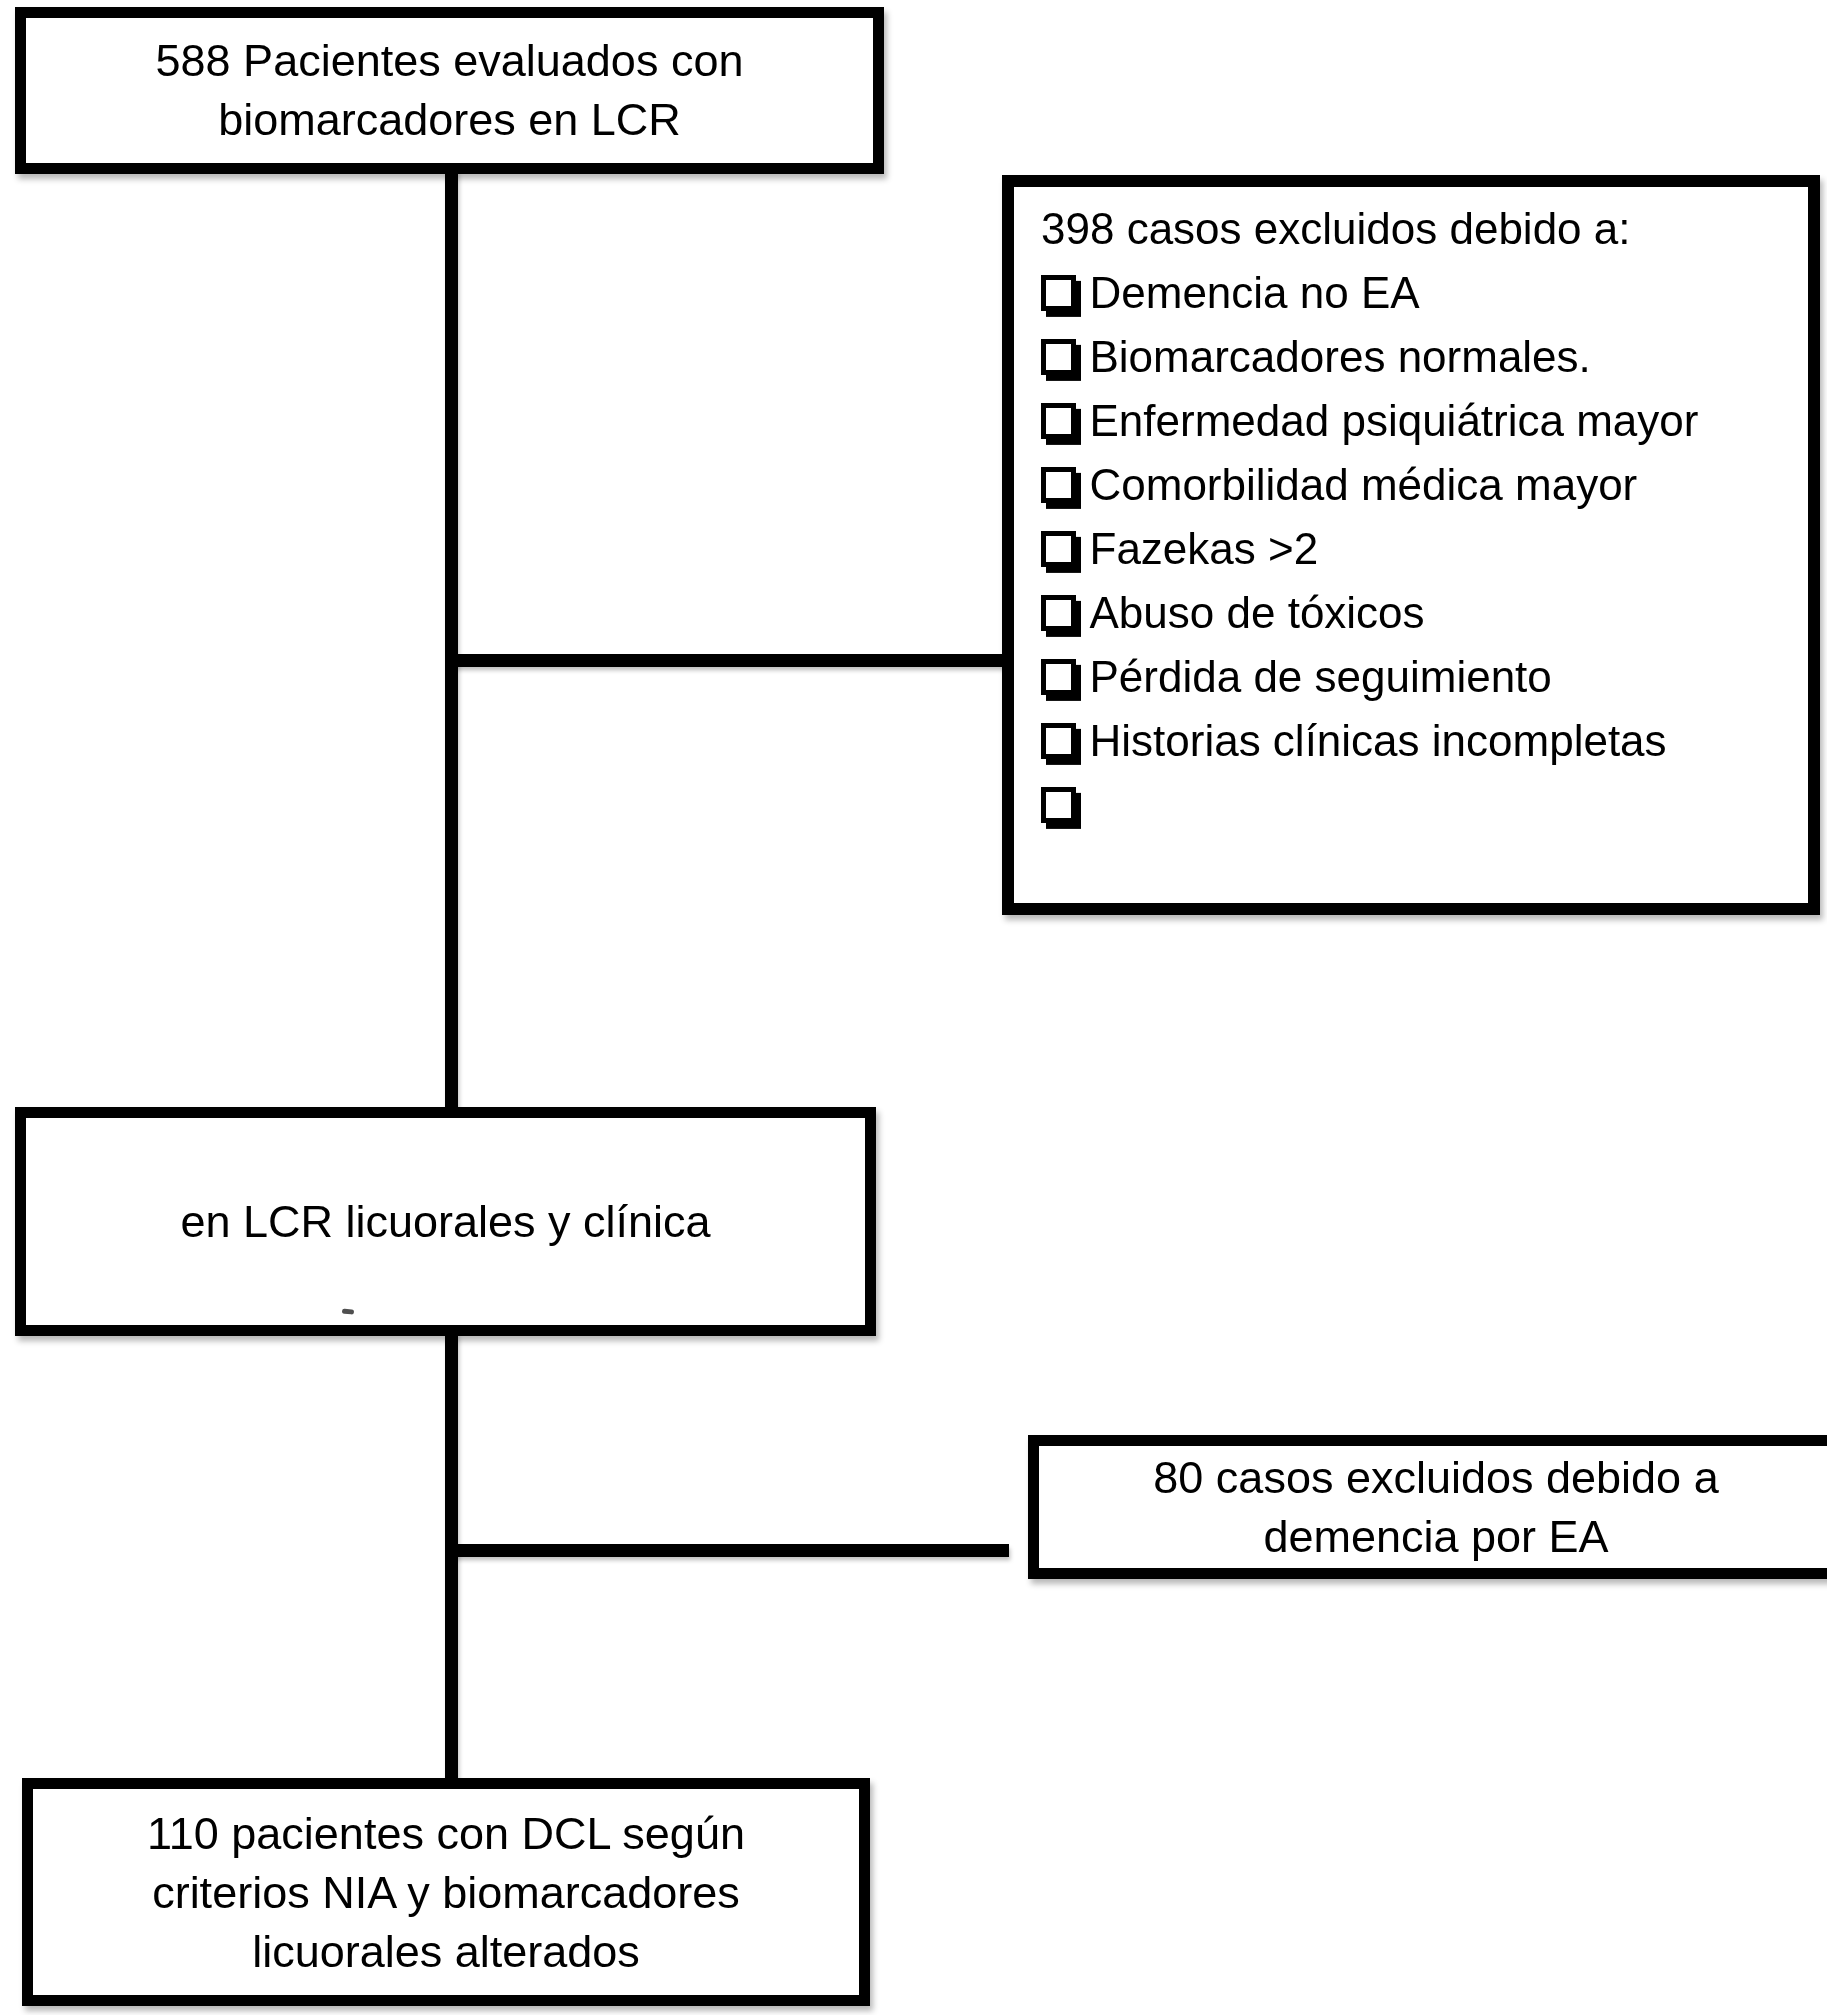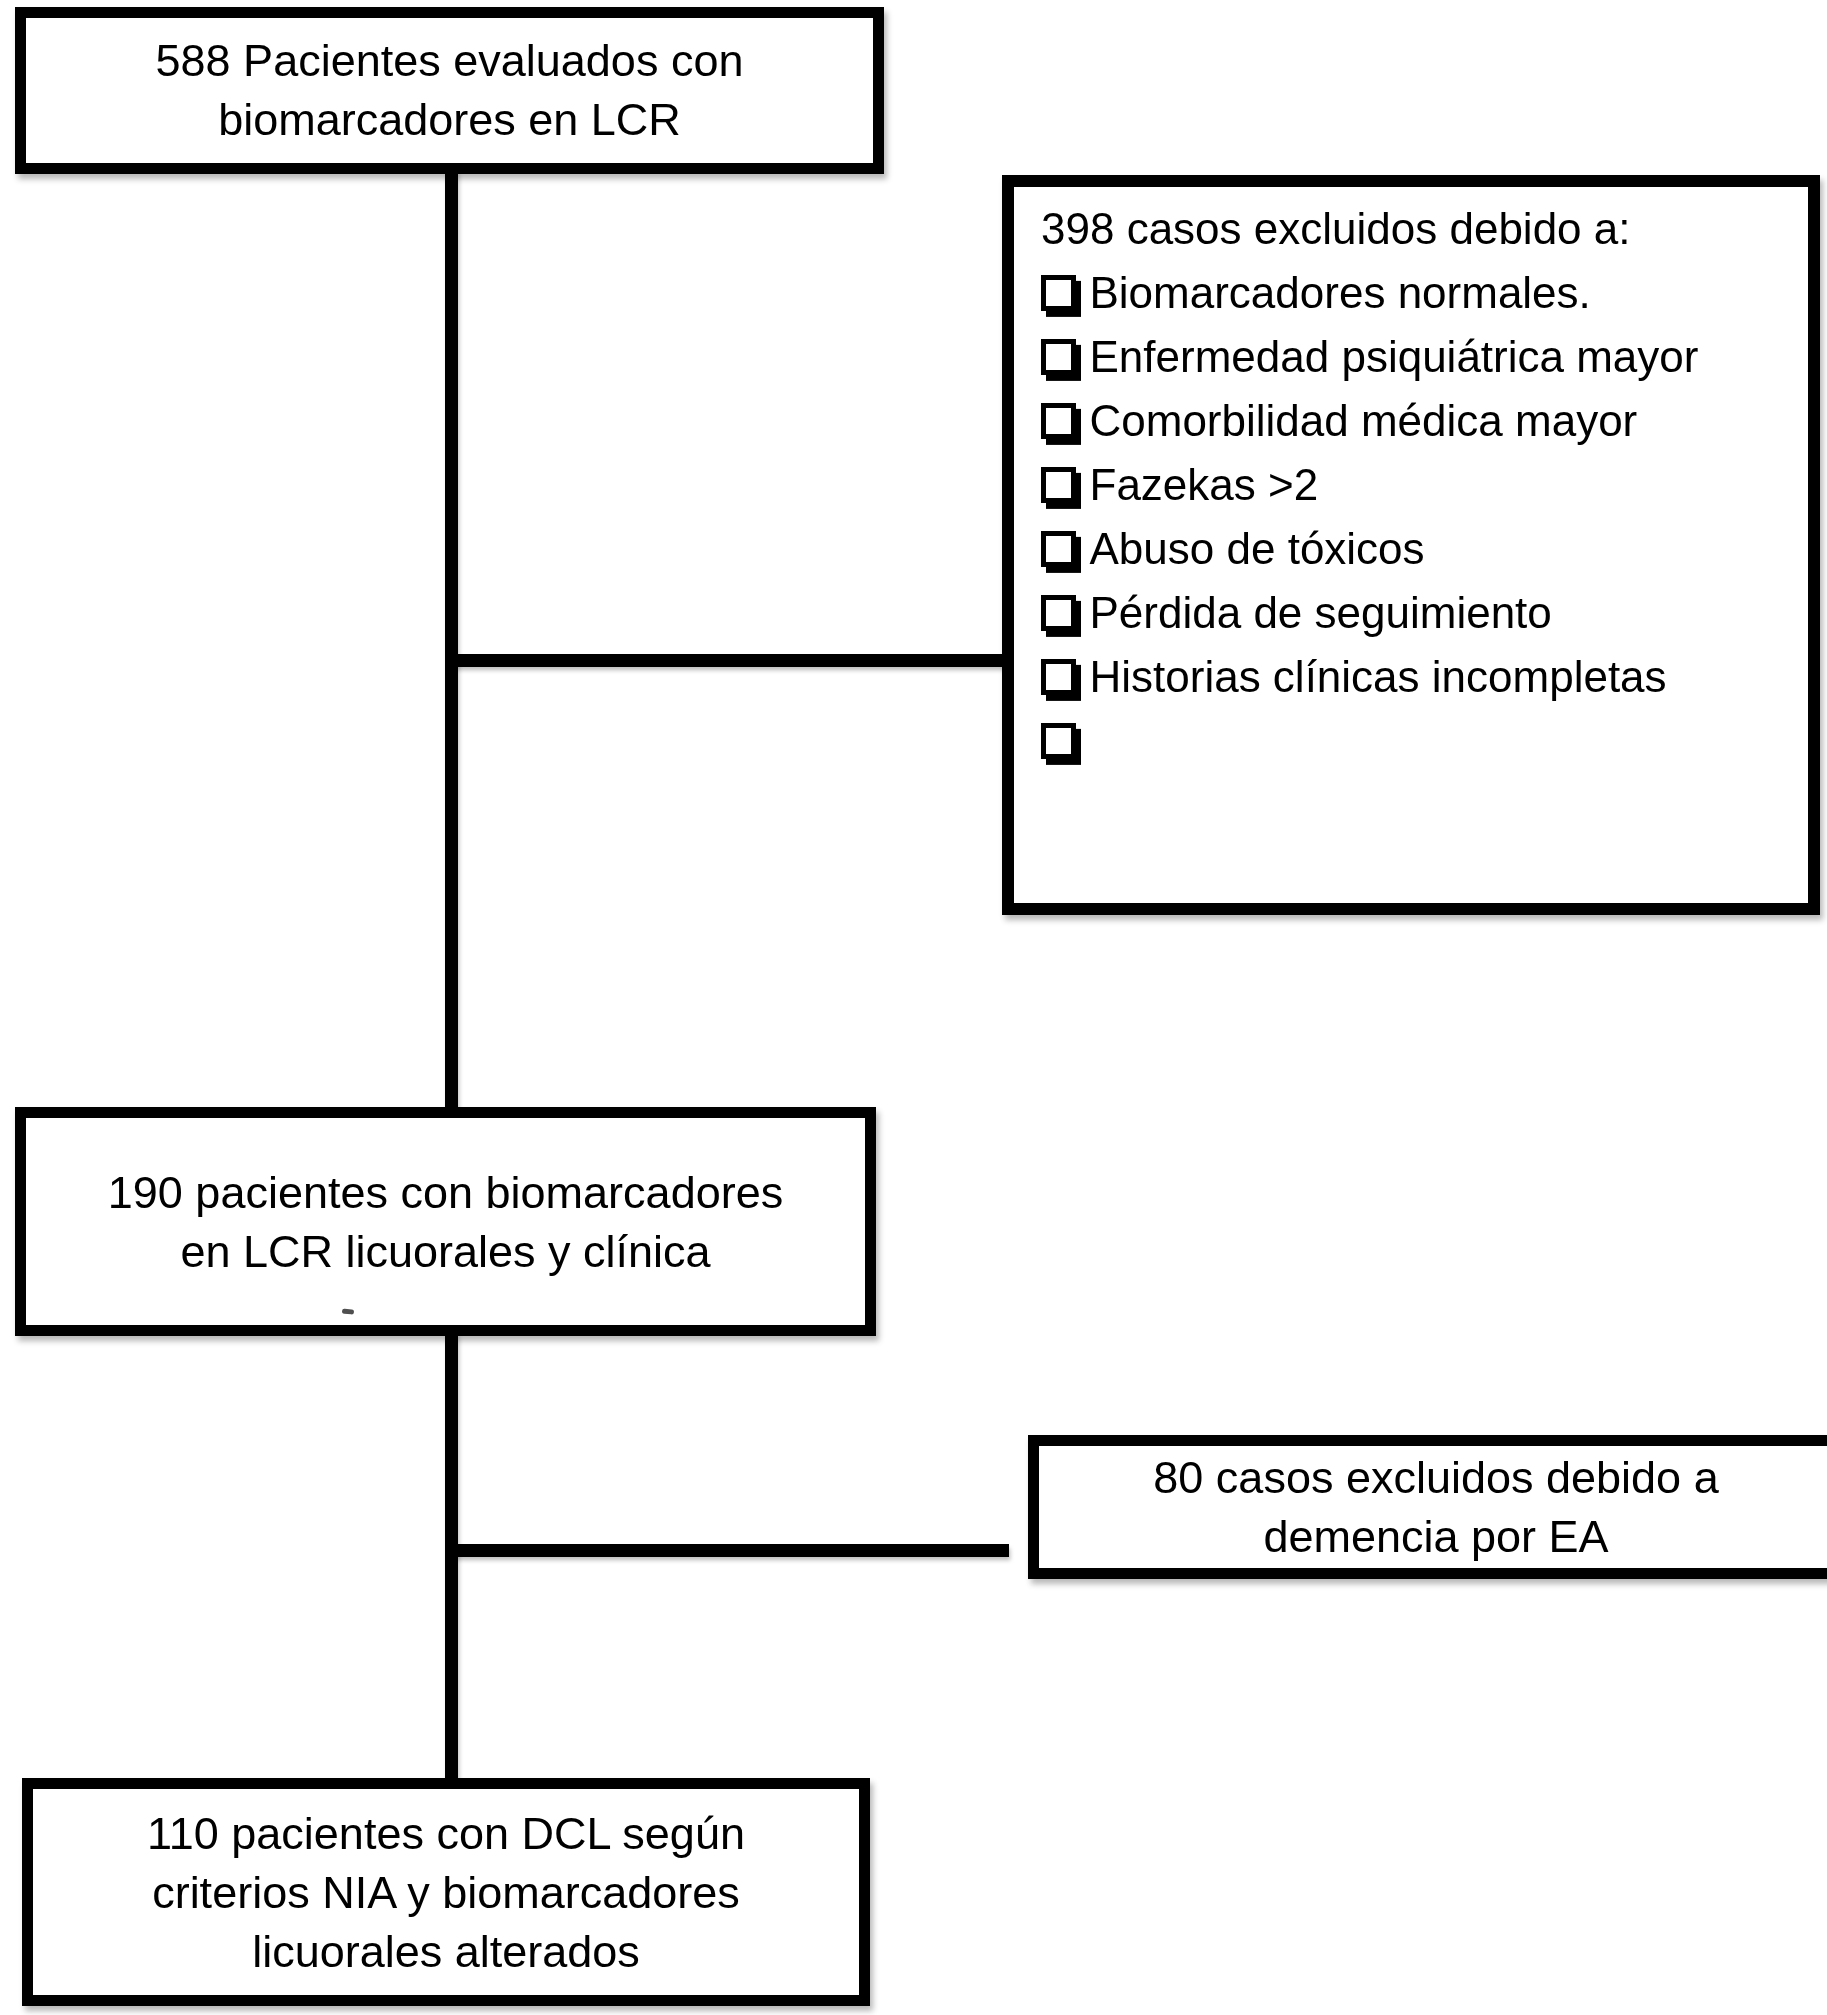--- a/index.html
+++ b/index.html
@@ -103,20 +103,24 @@
   <div class="node" id="box-588">
     <div class="line">588 Pacientes evaluados con</div>
     <div class="line">biomarcadores en LCR</div>
   </div>
 
   <div class="excl" id="box-398">
     <div class="excl-header">398 casos excluidos debido a:</div>
     <ul class="excl-list">
       <li>
         <span class="ballot"></span>
+        <span>Demencia no EA</span>
+      </li>
+      <li>
+        <span class="ballot"></span>
         <span>Biomarcadores normales.</span>
       </li>
       <li>
         <span class="ballot"></span>
         <span>Enfermedad psiquiátrica mayor</span>
       </li>
       <li>
         <span class="ballot"></span>
         <span>Comorbilidad médica mayor</span>
       </li>
@@ -136,21 +140,20 @@
         <span class="ballot"></span>
         <span>Historias clínicas incompletas</span>
       </li>
       <li>
         <span class="ballot"></span>
       </li>
     </ul>
   </div>
 
   <div class="node" id="box-190">
-    <div class="line">190 pacientes con biomarcadores</div>
     <div class="line">en LCR licuorales y clínica</div>
   </div>
 
   <div class="stray-mark"></div>
 
   <div class="node" id="box-80">
     <div class="line">80 casos excluidos debido a</div>
     <div class="line">demencia por EA</div>
   </div>
 

